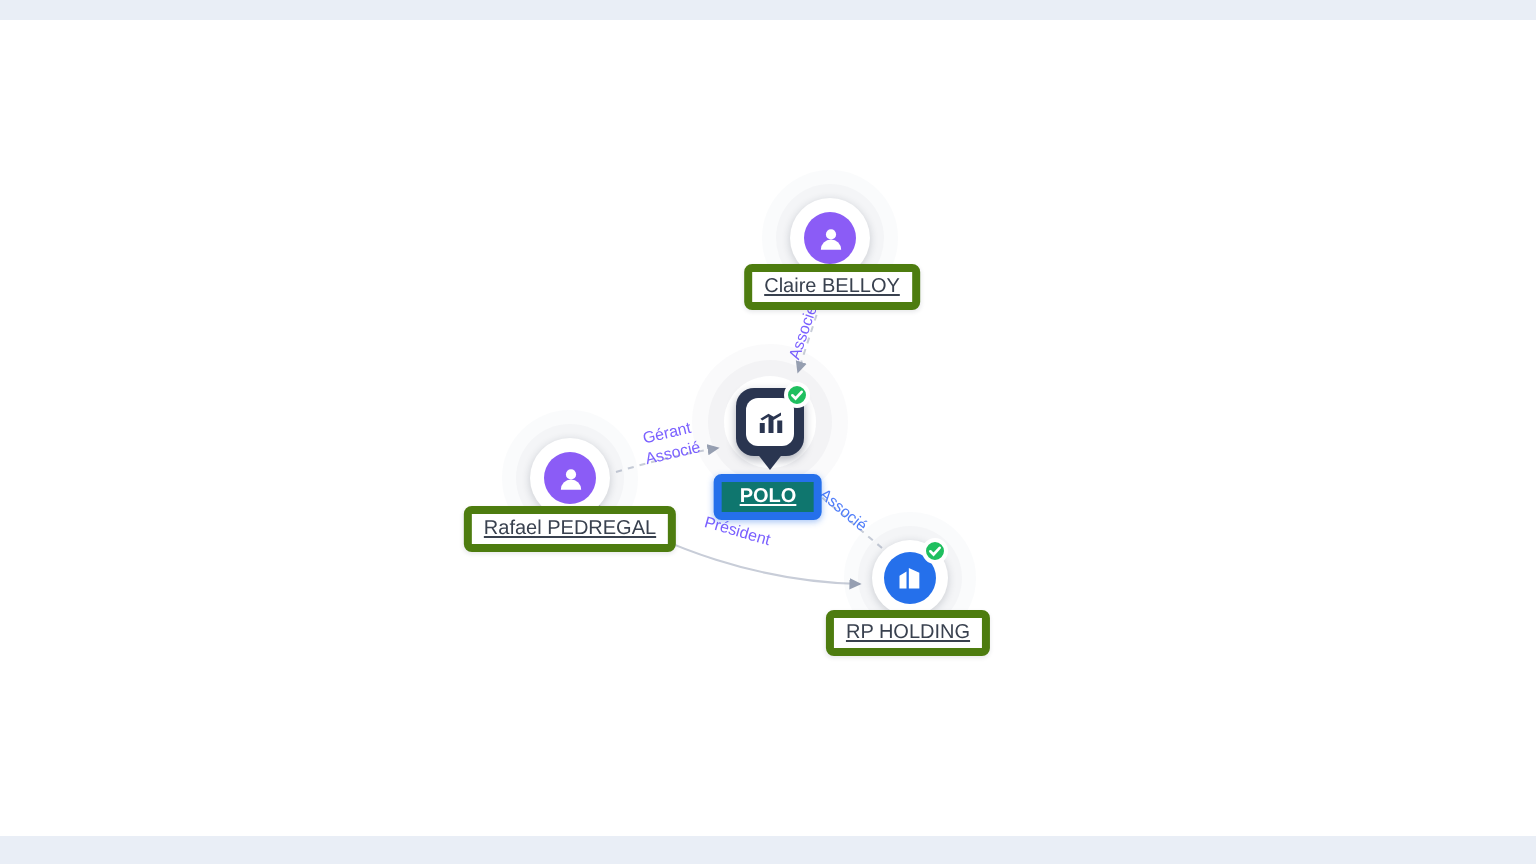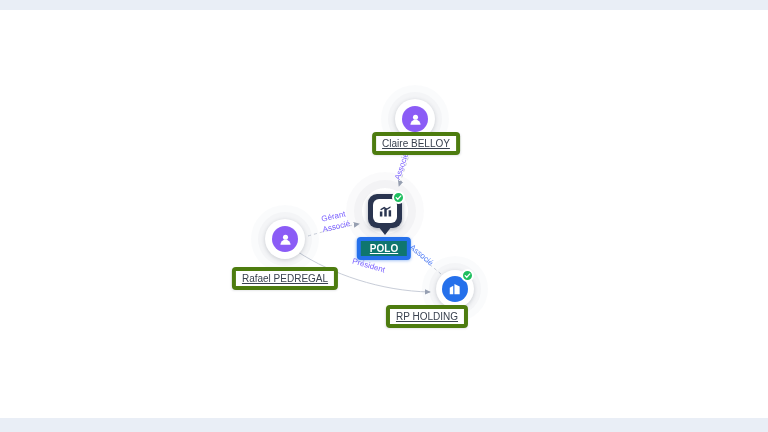--- a/index.html
+++ b/index.html
@@ -173,33 +173,33 @@
 
   <div class="node">
     <div class="avatar-outer" style="left:265px; top:219px;">
       <div class="avatar-inner">
         <svg viewBox="0 0 24 24" width="17" height="17">
           <circle cx="12" cy="8.8" r="3.6" fill="#ffffff"></circle>
           <path d="M4.8 19.5 a7.2 7.2 0 0 1 14.4 0 z" fill="#ffffff"></path>
         </svg>
       </div>
     </div>
-    <div class="node-label" style="left:285px; top:267px;">Rafael PEDREGAL</div>
+    <div class="node-label" style="left:285px; top:253px;">Rafael PEDREGAL</div>
   </div>
 
   <div class="node">
     <div class="avatar-outer" style="left:436px; top:270px; width:38px; height:38px;">
       <div class="avatar-inner blue">
         <svg viewBox="0 0 24 24" width="14" height="14" fill="#ffffff">
           <path d="M3 21 V10 l6-3.5 V21 z M6 13 h1.6 v1.6 H6 z M6 16.5 h1.6 v1.6 H6 z"></path>
           <path d="M11 21 V3.5 l9 4 V21 z M14 9 h1.8 v1.8 H14 z M14 12.8 h1.8 v1.8 H14 z M14 16.6 h1.8 v1.8 H14 z"></path>
         </svg>
       </div>
     </div>
     <div class="check-badge" style="left:461px; top:269px;">
       <svg viewBox="0 0 24 24" width="7" height="7">
           <path d="M4 12.5 L9.5 18 L20 6.5" stroke="#ffffff" stroke-width="4.5" fill="none" stroke-linecap="round"></path>
         </svg>
     </div>
-    <div class="node-label" style="left:427px; top:305px;">RP HOLDING</div>
+    <div class="node-label" style="left:454px; top:305px;">RP HOLDING</div>
   </div>
 
 </div>
 
 </body></html>

